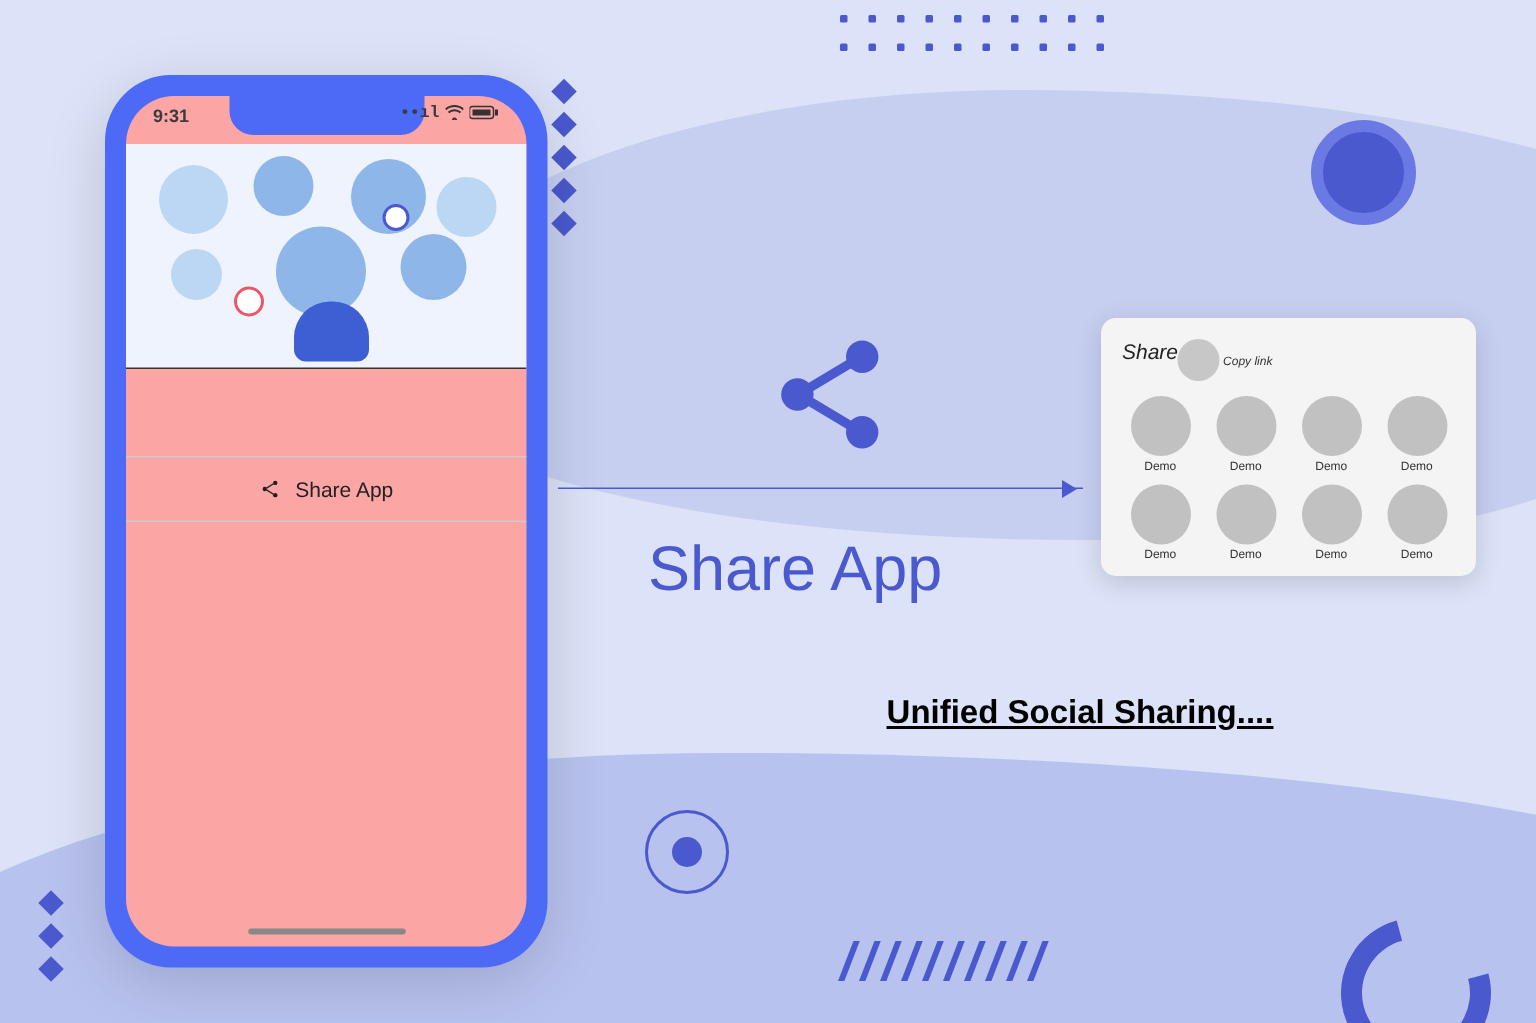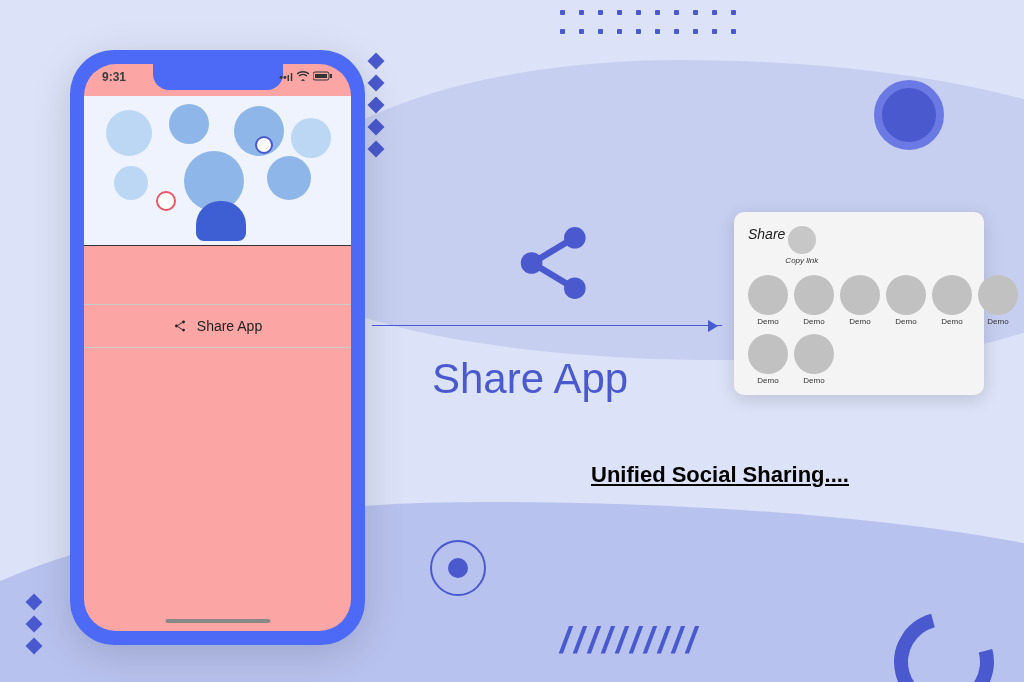--- a/index.html
+++ b/index.html
@@ -27,45 +27,45 @@
   .ring2{position:absolute;right:30px;bottom:-30px;width:100px;height:100px;border:14px solid #4A59CE;border-radius:50%;border-top-color:transparent;transform:rotate(30deg);}
   .hash{position:absolute;bottom:20px;left:560px;color:#4A59CE;font-size:36px;font-style:italic;letter-spacing:4px;font-weight:600;}
 
   
   .phone{position:absolute;top:50px;left:70px;width:295px;height:595px;
     background:#4C6AF6;border-radius:44px;padding:14px;
     box-shadow:0 10px 40px rgba(0,0,0,.15);}
   .phone-screen{width:100%;height:100%;background:#fca5a5;border-radius:32px;overflow:hidden;position:relative;}
   .notch{position:absolute;top:0;left:50%;transform:translateX(-50%);width:130px;height:26px;background:#4C6AF6;border-radius:0 0 16px 16px;}
   .status{position:absolute;top:6px;left:0;right:0;padding:0 18px;display:flex;justify-content:space-between;align-items:center;color:#3b3b3b;font-size:12px;font-weight:600;}
-  .status .sig{display:flex;align-items:flex-start;gap:4px;}
+  .status .sig{display:flex;align-items:flex-start;gap:4px;font-family:Liberation Mono, monospace;}
   .status .sig span{font-size:11px;}
   .illus{margin-top:32px;height:150px;background:#EEF3FD;border-bottom:1px solid #333;position:relative;overflow:hidden;}
   .bubble{position:absolute;border-radius:50%;background:#BBD7F4;}
   .person{position:absolute;border-radius:50%;background:#8FB6E8;}
   .msg{position:absolute;top:170px;padding:12px 14px 16px;font-size:13px;color:#222;line-height:1.35;border-top:1px solid #555;border-bottom:1px solid #555;width:100%;}
   .shareBtn{position:absolute;top:240px;left:0;right:0;height:44px;border-top:1px solid #ccc;border-bottom:1px solid #ccc;display:flex;align-items:center;justify-content:center;gap:10px;font-size:14px;color:#222;}
   .shareBtn .shic{width:14px;height:14px;}
   .home-ind{position:absolute;bottom:8px;left:50%;transform:translateX(-50%);width:105px;height:4px;background:#888;border-radius:3px;}
 
   
   .arrow{position:absolute;top:325px;left:372px;width:350px;height:2px;border-top:1.5px solid #4A59CE;}
   .arrow::after{content:"";position:absolute;right:-2px;top:-6px;border:6px solid transparent;border-left:10px solid #4A59CE;}
   .center-share{position:absolute;top:218px;left:510px;}
   .center-share svg{width:90px;height:90px;}
   .title{position:absolute;top:355px;left:432px;color:#4A59CE;font-size:42px;font-weight:400;}
 
   
   .panel{position:absolute;top:212px;right:40px;width:250px;background:#F4F4F4;border-radius:10px;padding:14px 14px 10px;box-shadow:0 4px 18px rgba(0,0,0,.15);}
   .panel-head{display:flex;align-items:flex-start;margin-bottom:10px;font-style:italic;}
   .panel-head .lbl{font-size:14px;color:#222;}
-  .copy{display:flex;flex-direction:column;align-items:center;gap:2px;}
+  .copy{display:flex;flex-direction:row;align-items:center;gap:2px;}
   .copy .circ{width:28px;height:28px;background:#C7C7C7;border-radius:50%;}
   .copy .txt{font-size:8px;color:#333;}
-  .grid{display:grid;grid-template-columns:repeat(6,1fr);gap:8px 6px;}
+  .grid{display:grid;grid-template-columns:repeat(4,1fr);gap:8px 6px;}
   .item{display:flex;flex-direction:column;align-items:center;gap:2px;}
   .item .circ{width:40px;height:40px;background:#C1C1C1;border-radius:50%;}
   .item .txt{font-size:8px;color:#333;}
 
   
   .caption{position:absolute;top:462px;left:470px;text-align:center;width:500px;}
   .caption .l1{font-weight:700;font-size:22px;color:#000;text-decoration:underline;}
   .caption .l2{font-weight:400;font-size:22px;color:#000;margin-top:2px;}
 </style>
 </head>

